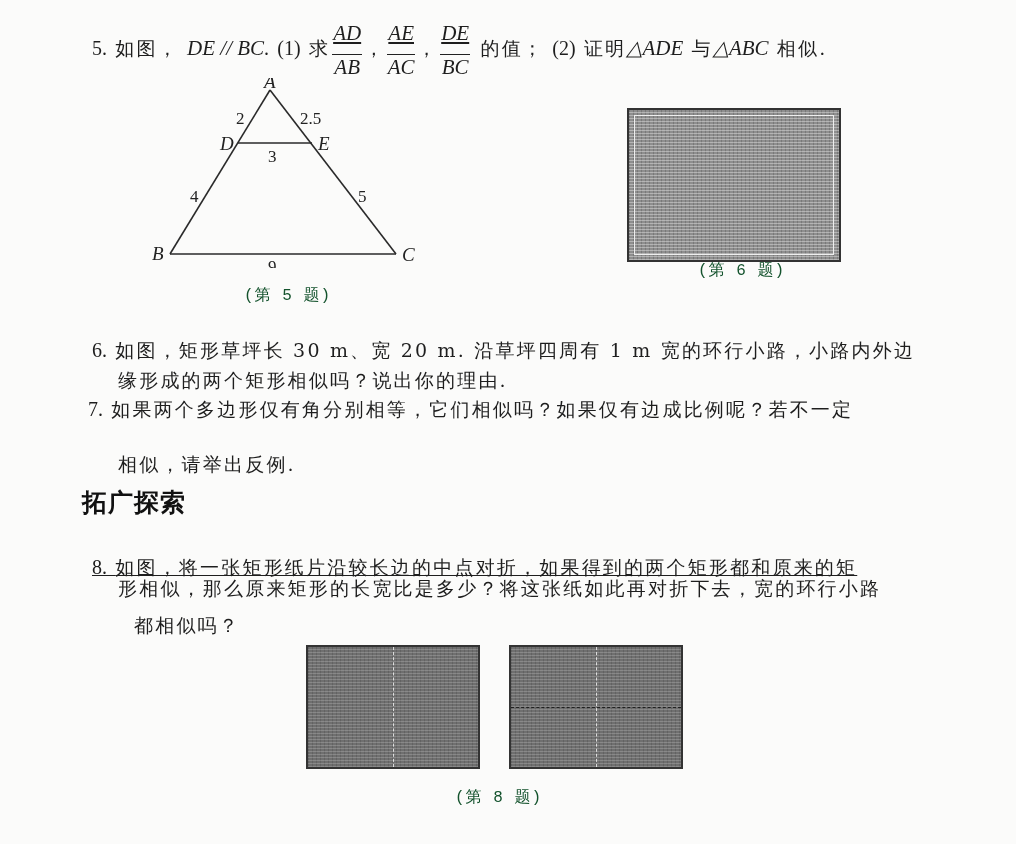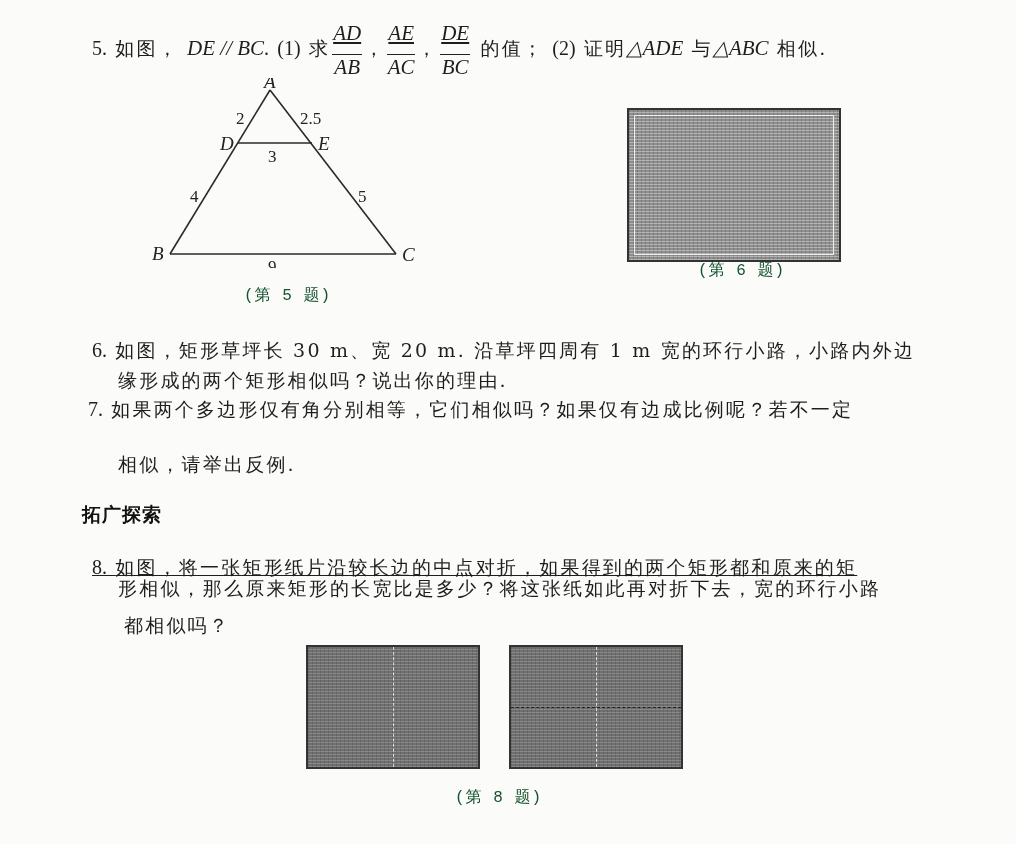--- a/index.html
+++ b/index.html
@@ -20,21 +20,21 @@
   .frac {
     display: inline-block; vertical-align: middle; text-align: center;
     font-family: "Liberation Serif", serif; font-style: italic; font-size: 21px; letter-spacing: 0;
     margin: 0 2px; line-height: 22px;
   }
   .frac .top { display: block; border-bottom: 1.3px solid #222; padding: 0 1px 10px; text-decoration: underline; }
   .frac .bot { display: block; padding-top: 1px; font-style: italic; }
   .caption { position: absolute; font-size: 16px; letter-spacing: 1px; color: #14532d; white-space: nowrap; font-family: Liberation Mono, monospace; }
   .heading {
     position: absolute; font-family: "DejaVu Sans", sans-serif; font-weight: bold;
-    font-size: 19px; letter-spacing: 1px; color: #111; margin-top: 16px;
+    font-size: 25px; letter-spacing: 1px; color: #111;
   }
   .noise {
     position: absolute; border: 2px solid #333;
     background:
       repeating-linear-gradient(0deg, rgba(255,255,255,0.18) 0 1px, transparent 1px 3px),
       repeating-linear-gradient(90deg, rgba(0,0,0,0.12) 0 1px, transparent 1px 4px),
       #6f6f6f;
   }
   .noise-light {
     background:
@@ -104,21 +104,21 @@
 </div>
 <div class="line" style="left:118px; top:452px;">相似，请举出反例.</div>
 
 <div class="heading" style="left:82px; top:486px;">拓广探索</div>
 
 <div class="line" style="left:92px; top:555px;text-decoration:underline;">
   <span class="num">8.</span>
   <span>如图，将一张矩形纸片沿较长边的中点对折，如果得到的两个矩形都和原来的矩</span>
 </div>
 <div class="line" style="left:118px; top:576px;">形相似，那么原来矩形的长宽比是多少？将这张纸如此再对折下去，宽的环行小路</div>
-<div class="line" style="left:124px; top:613px;">都相似吗？</div>
+<div class="line" style="left:134px; top:613px;">都相似吗？</div>
 
 <div class="noise" style="left:306px; top:645px; width:170px; height:120px;">
   <div class="fold-v" style="left:85px;"></div>
 </div>
 <div class="noise" style="left:509px; top:645px; width:170px; height:120px;">
   <div class="fold-v" style="left:85px;"></div>
   <div class="fold-h" style="top:60px;"></div>
 </div>
 <div class="caption" style="left:455px; top:787px;">(第 8 题)</div>
 

